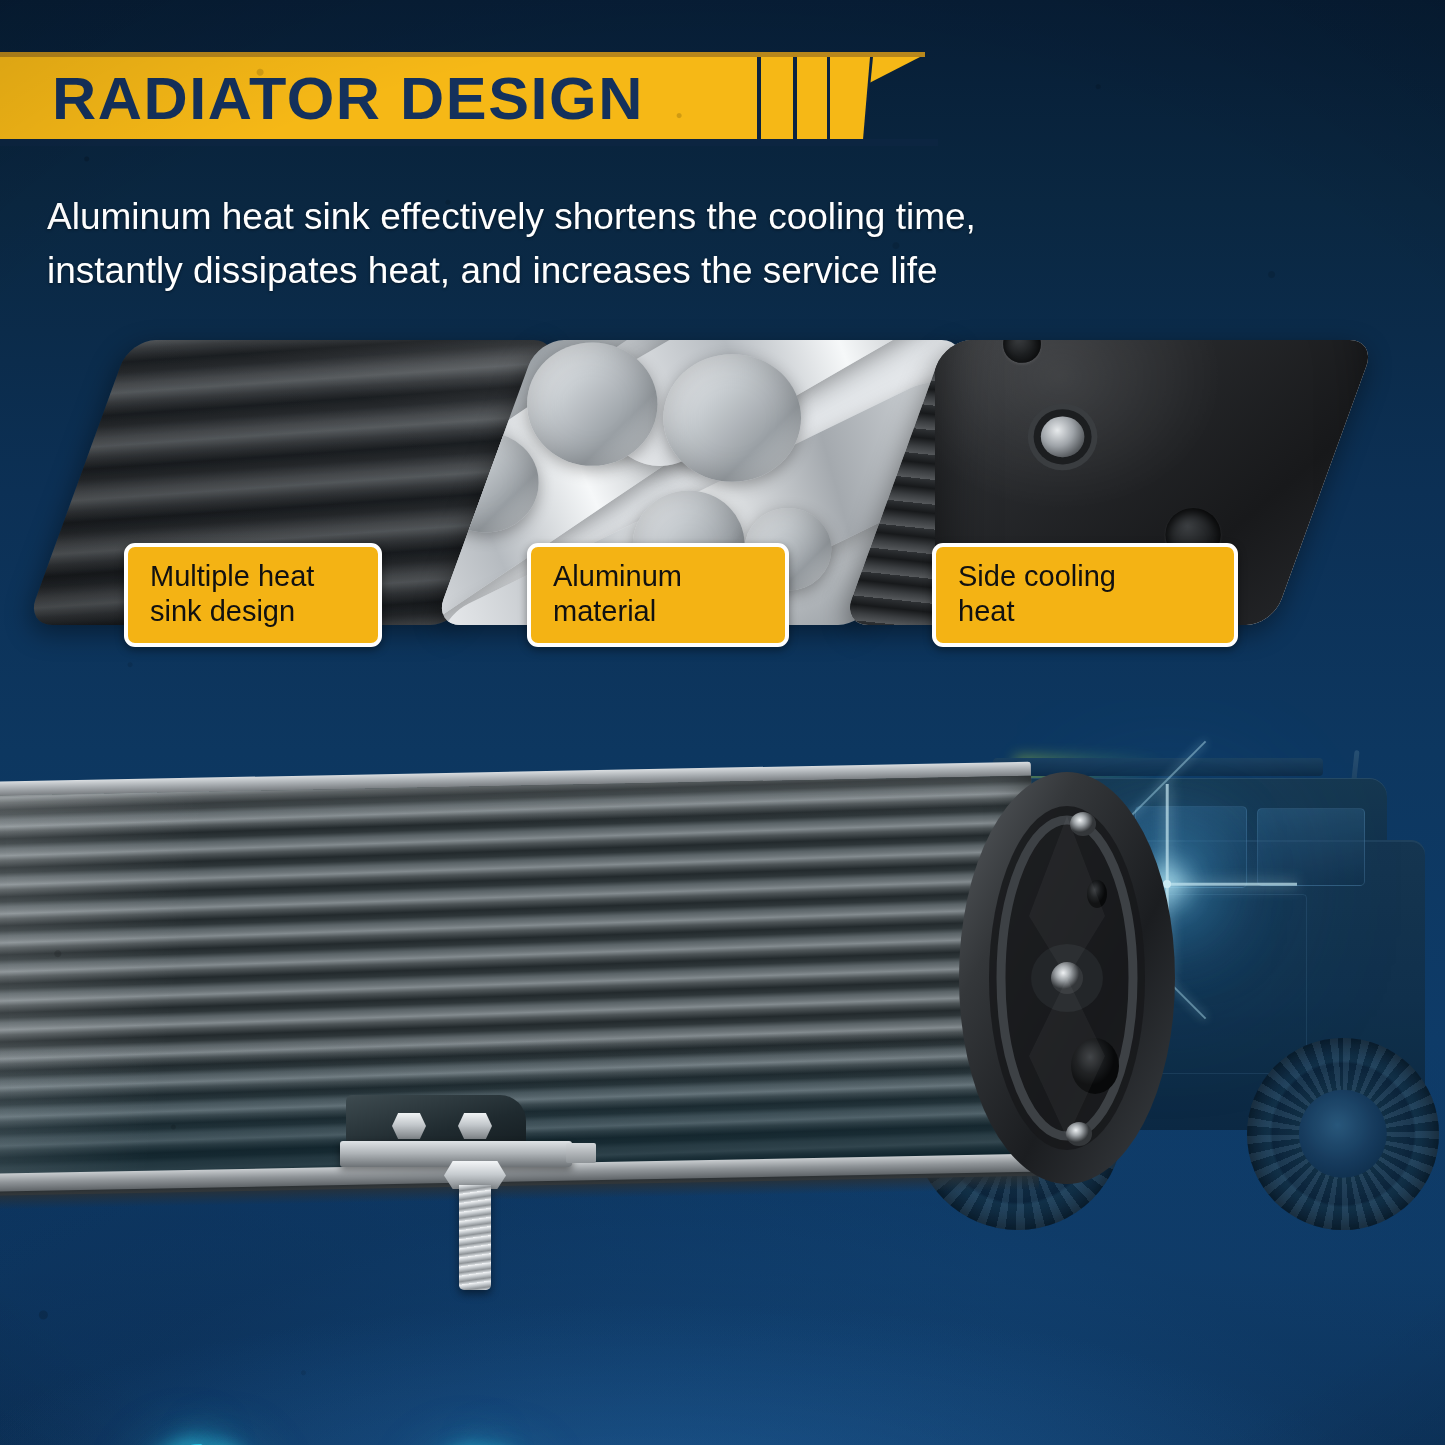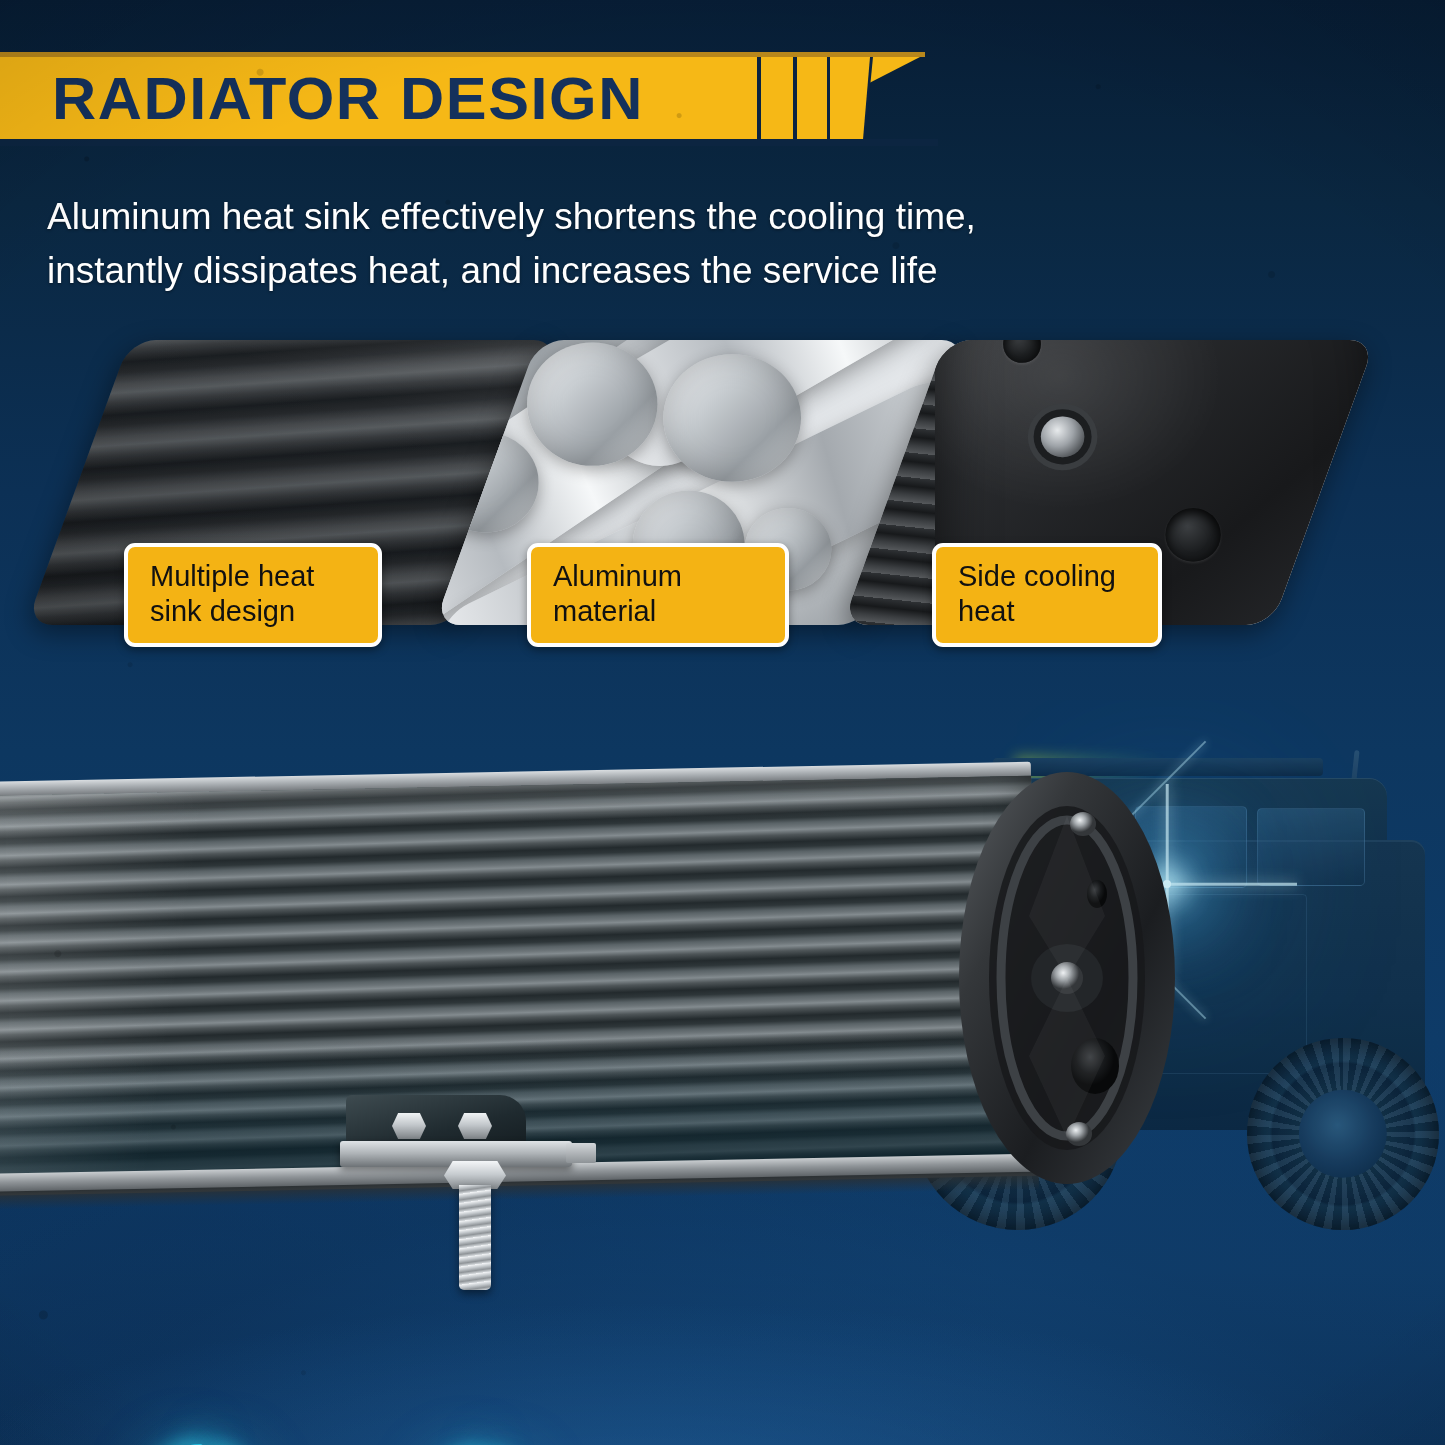--- a/index.html
+++ b/index.html
@@ -170,21 +170,21 @@
     color:#111111;
     font-size:29px; line-height:1.22;
     padding:12px 16px 13px 22px;
     box-shadow:0 3px 9px rgba(0,0,0,.40);
     font-family:"Liberation Sans", sans-serif;
     z-index:6;
   }
   .tag .ln{ display:block; white-space:nowrap; }
   #tag1{ left:124px; top:543px; width:258px; }
   #tag2{ left:527px; top:543px; width:262px; }
-  #tag3{ left:932px; top:543px; width:230px; }
+  #tag3{ left:932px; top:543px; width:306px; }
 
   
   #scene{ position:absolute; left:0; top:700px; width:1445px; height:745px; overflow:hidden; }
 
   
   .jeep{ position:absolute; right:-10px; top:20px; width:560px; height:560px; opacity:.92; }
   .jeep .body{
     position:absolute; left:60px; top:120px; width:470px; height:290px;
     background:linear-gradient(180deg,#16354f 0%, #11304a 55%, #0b2740 100%);
     border-radius:8px 14px 6px 6px;

